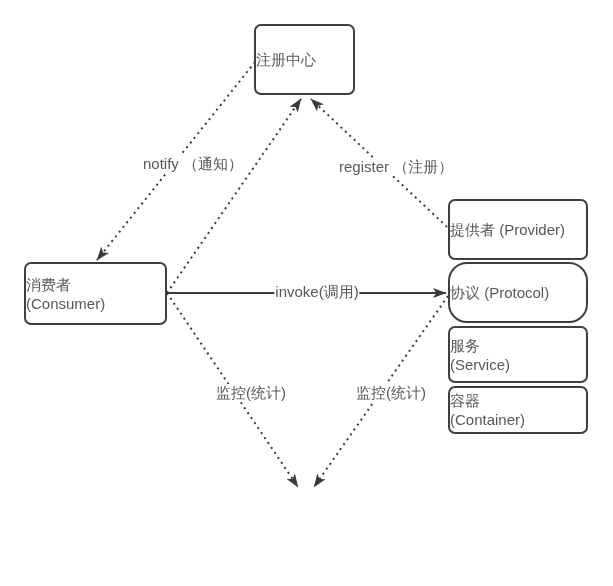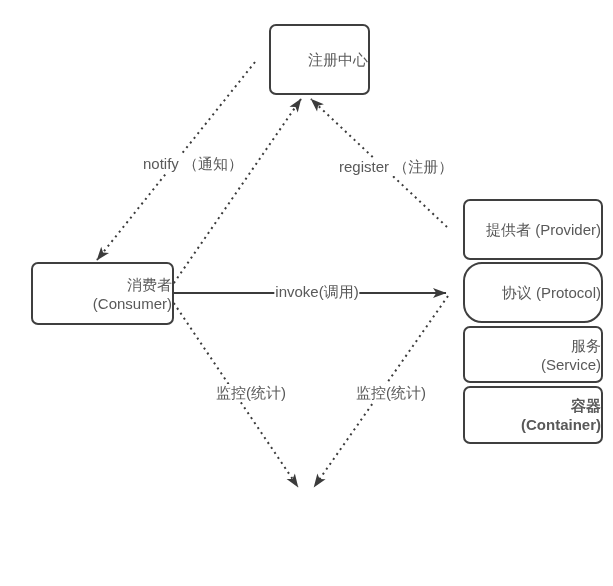--- a/index.html
+++ b/index.html
@@ -26,25 +26,24 @@
     position: absolute;
     box-sizing: border-box;
     border: 2px solid #3f3f3f;
     border-radius: 7px;
     background: #ffffff;
     color: #595959;
     font-size: 15px;
     line-height: 19px;
     display: flex;
     flex-direction: column;
-    align-items: flex-end;
+    align-items: flex-start;
     justify-content: center;
     text-align: center;
     white-space: nowrap;
-    margin-left: 15px;
   }
   .edge-label {
     position: absolute;
     color: #595959;
     font-size: 15px;
     line-height: 18px;
     background: #ffffff;
     padding: 0 1px;
     white-space: nowrap;
     margin-left: 12px;
@@ -75,39 +74,39 @@
 
     <line x1="167" y1="293" x2="298" y2="487" stroke="#3b3b3b" stroke-width="2" stroke-dasharray="2 4" marker-end="url(#arrow)"></line>
 
     <line x1="448" y1="296" x2="314" y2="487" stroke="#3b3b3b" stroke-width="2" stroke-dasharray="2 4" marker-end="url(#arrow)"></line>
   </svg>
 
   <div class="node" style="left:254px; top:24px; width:101px; height:71px;">
     <div>注册中心</div>
   </div>
 
-  <div class="node" style="left:16px; top:262px; width:143px; height:63px;padding-left:18px;">
+  <div class="node" style="left:24px; top:262px; width:143px; height:63px;">
     <div>消费者</div>
     <div>(Consumer)</div>
   </div>
 
   <div class="node" style="left:448px; top:199px; width:140px; height:61px;">
     <div>提供者 (Provider)</div>
   </div>
 
   <div class="node" style="left:448px; top:262px; width:140px; height:61px;border-radius:19px;">
     <div>协议 (Protocol)</div>
   </div>
 
   <div class="node" style="left:448px; top:326px; width:140px; height:57px;">
     <div>服务</div>
     <div>(Service)</div>
   </div>
 
-  <div class="node" style="left:448px; top:386px; width:140px; height:58px;font-weight:bold;">
+  <div class="node" style="left:448px; top:386px; width:140px; height:48px;">
     <div>容器</div>
     <div>(Container)</div>
   </div>
 
 
   <div class="edge-label" style="left:130px; top:155px;">notify （通知）</div>
 
 
   <div class="edge-label" style="left:326px; top:158px;">register （注册）</div>
 

